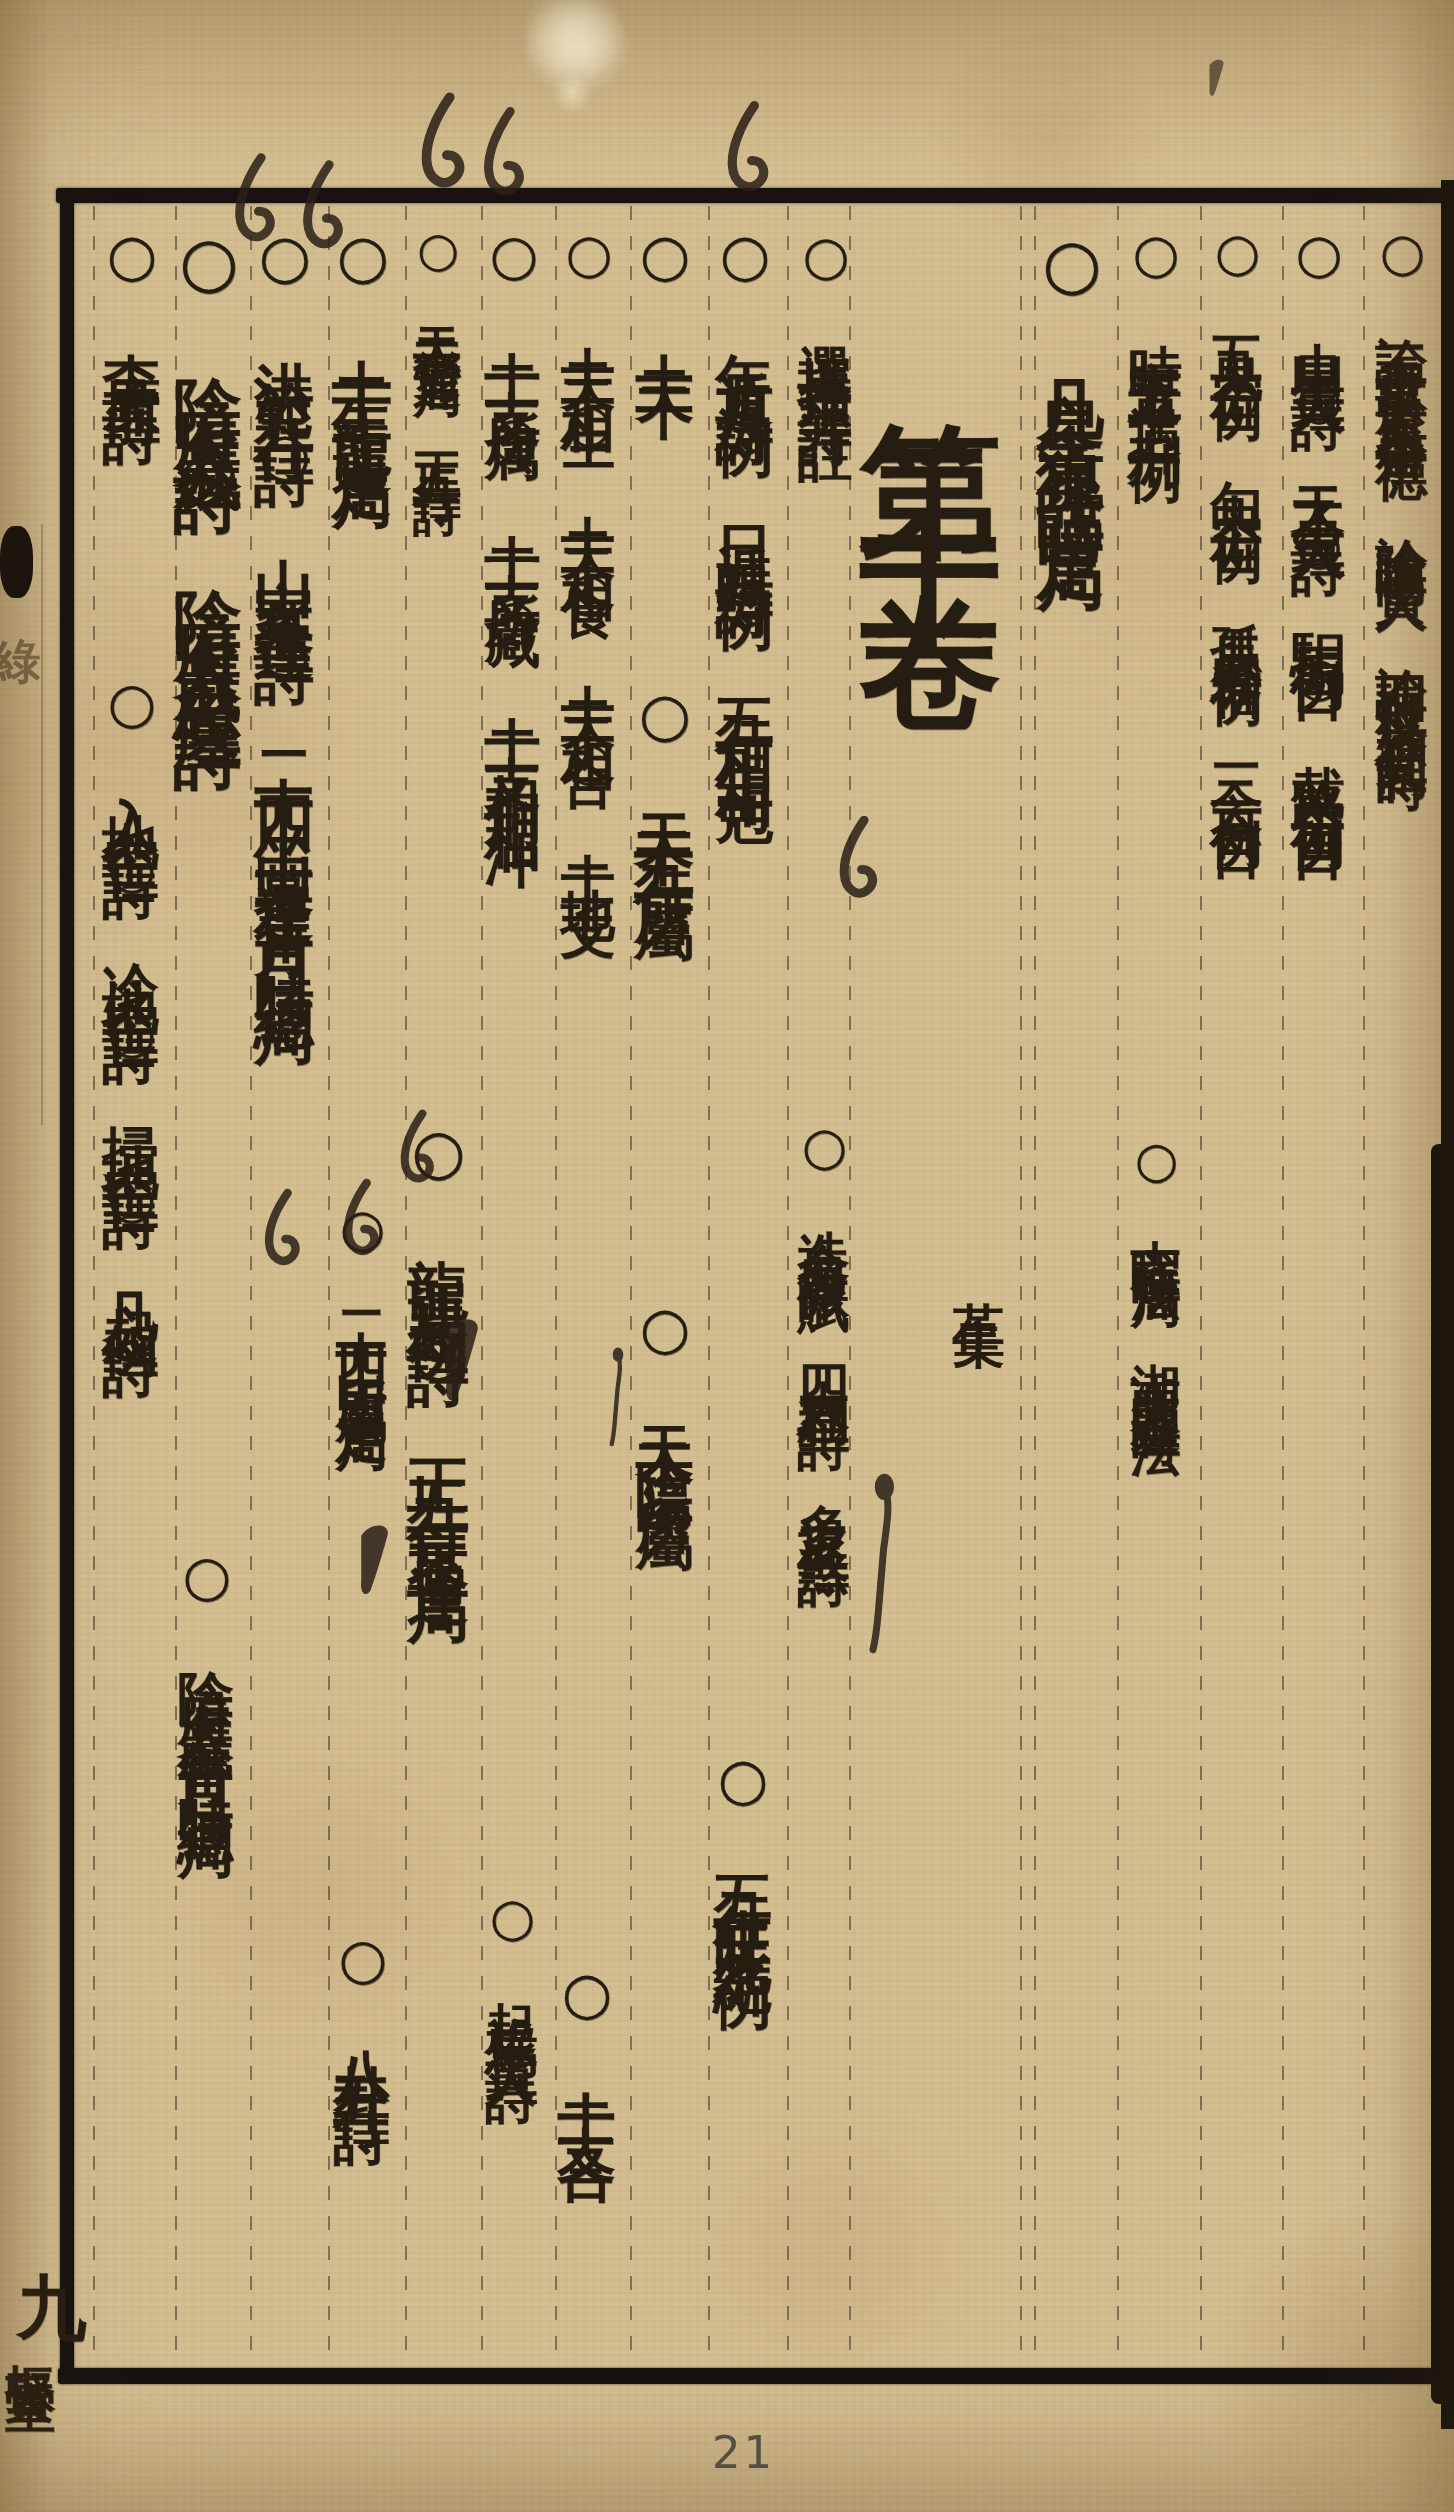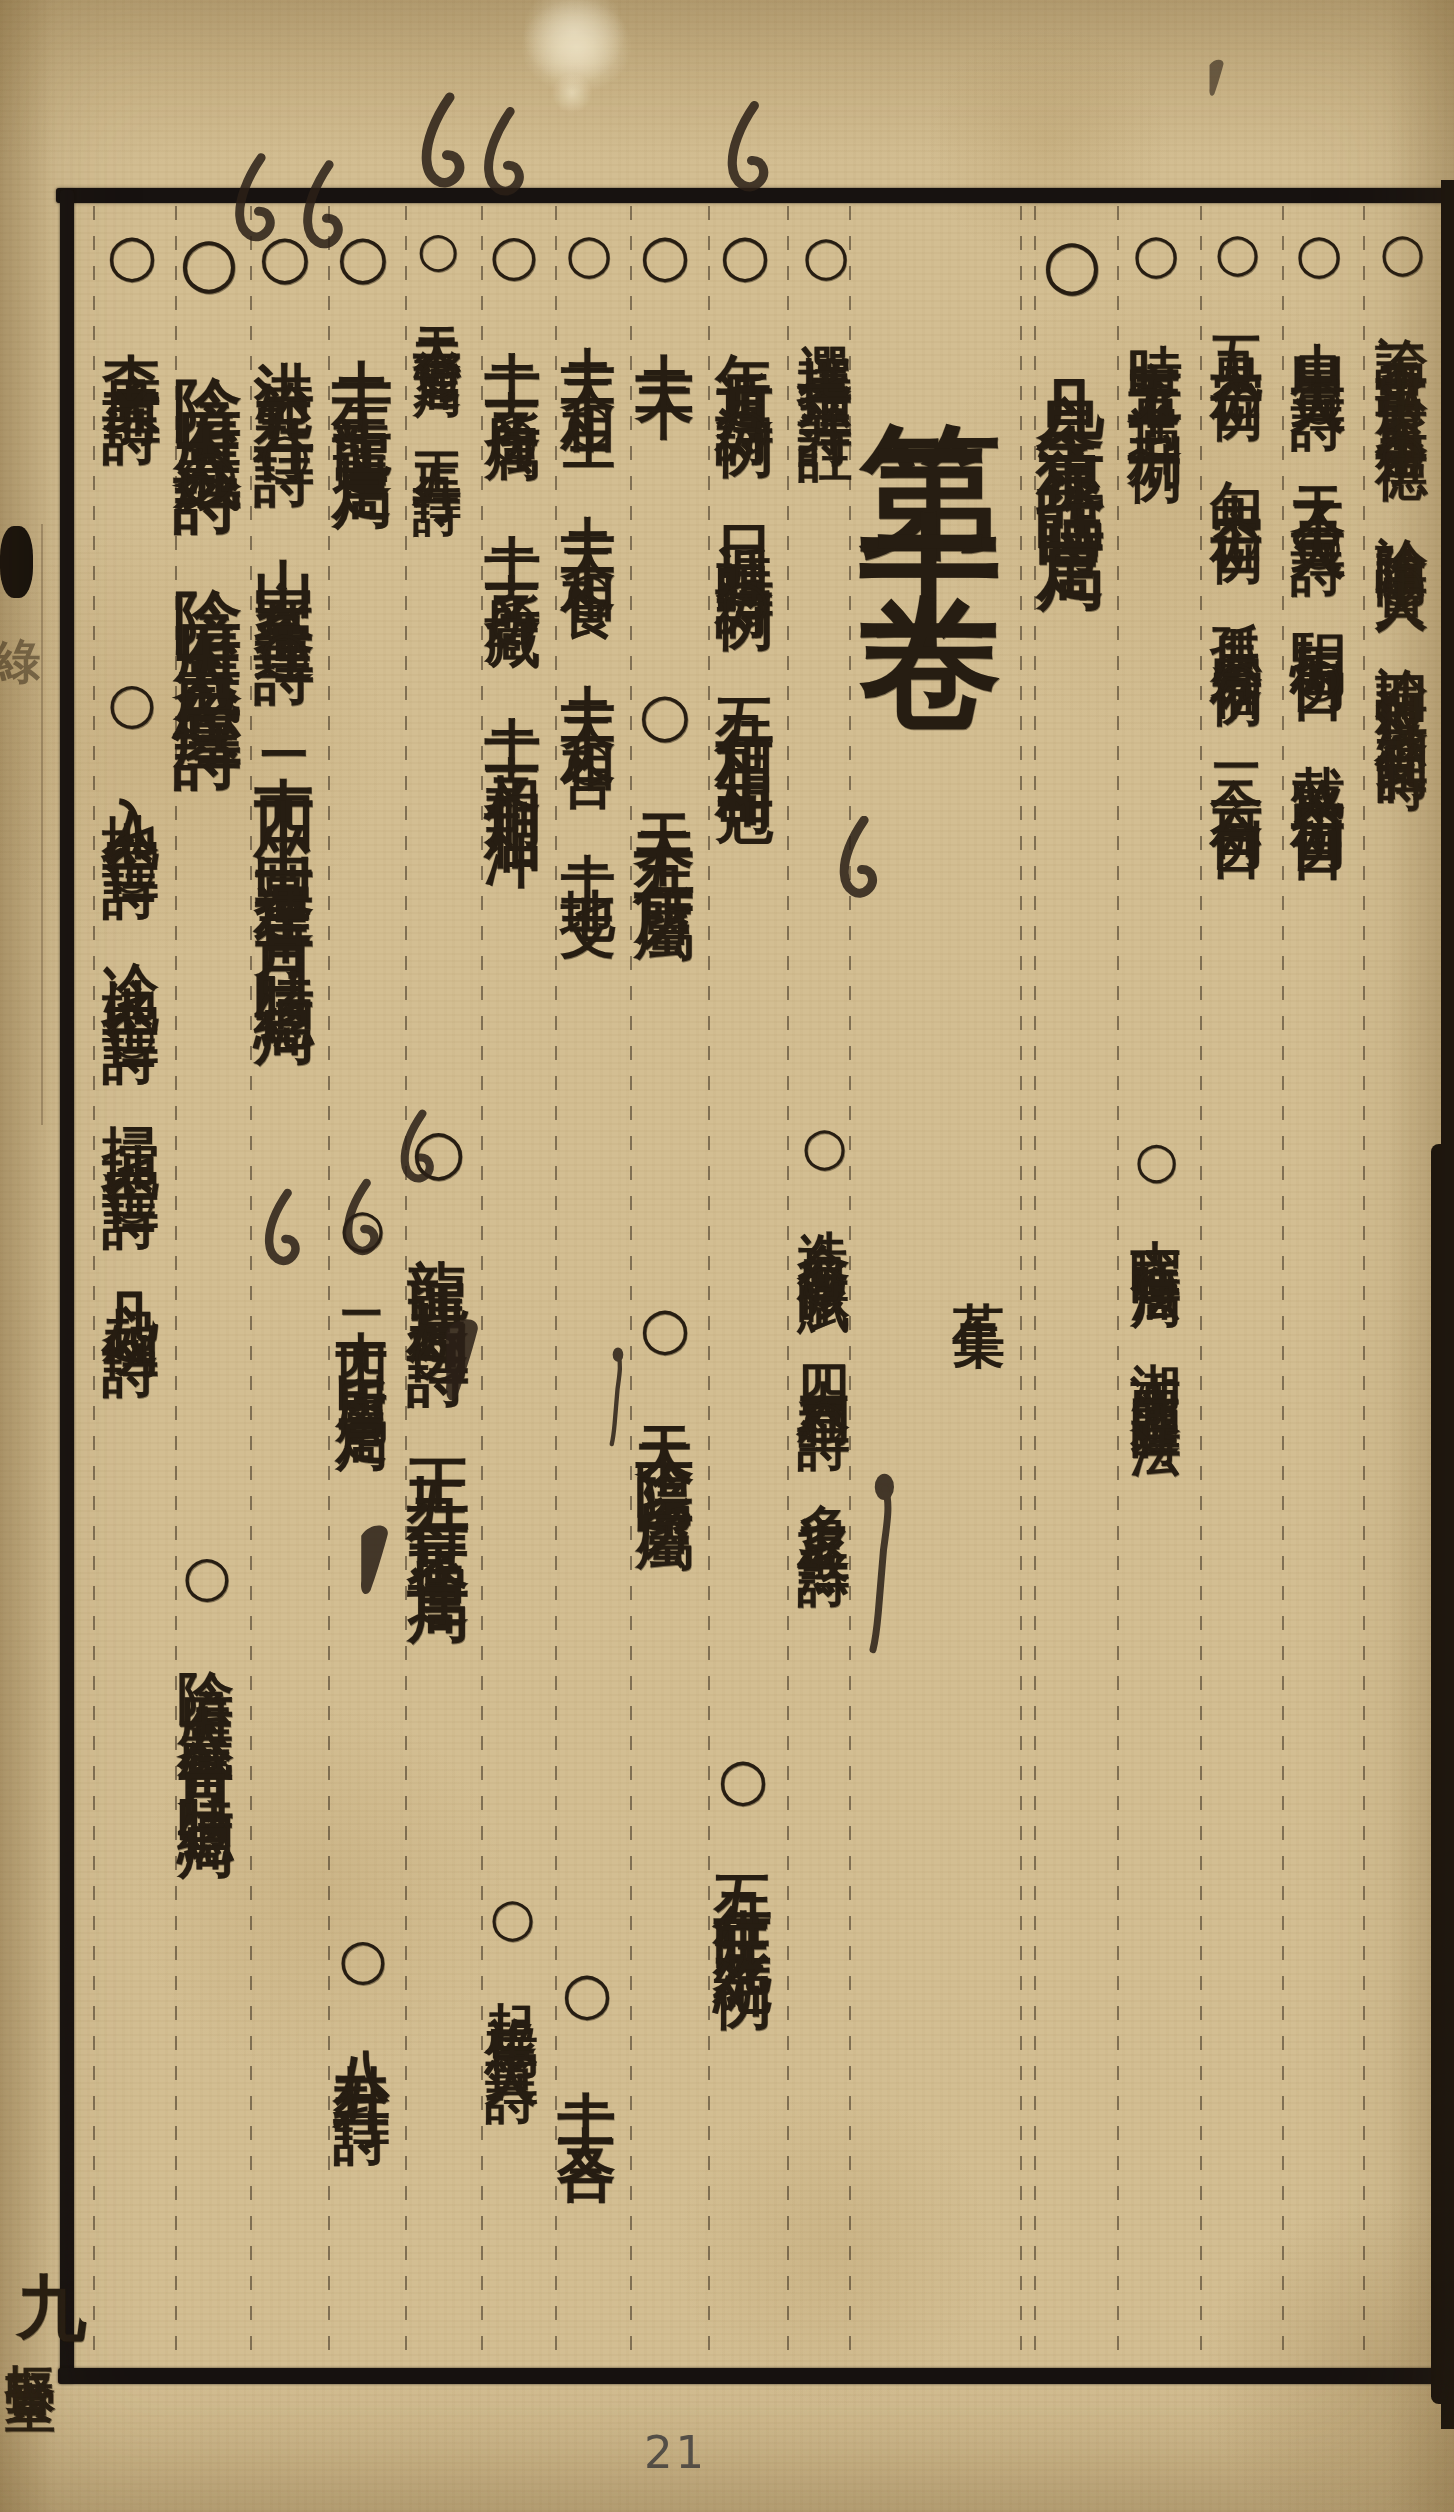--- a/index.html
+++ b/index.html
@@ -103,21 +103,21 @@
   <div class="seg" style="left:336px;top:1197px;font-size:52px;letter-spacing:15.5px;">○二十四山所屬定局</div>
   <div class="seg" style="left:335px;top:1925px;font-size:56px;letter-spacing:14.5px;">○八卦五行詩</div>
   <div class="seg" style="left:255px;top:221px;font-size:60px;letter-spacing:21.3px;">○洪範五行詩○山家墓運詩○二十四坐山墓運年月日時總局</div>
   <div class="seg" style="left:175px;top:221px;font-size:68px;letter-spacing:22px;">○陰府太歲詩○陰府太歲忌廛詩</div>
   <div class="seg" style="left:179px;top:1542px;font-size:56px;letter-spacing:17.5px;">○陰府太歲年月日時總局</div>
   <div class="seg" style="left:103px;top:221px;font-size:58px;letter-spacing:17.5px;">○李廣前詩</div>
   <div class="seg" style="left:104px;top:669px;font-size:56px;letter-spacing:16.5px;">○入地空亡詩○冷地空亡詩○掃地空亡詩○凡起例詩</div>
 
   <div class="seg" style="left:17.5px;top:2216px;font-size:70px;">九</div>
   <div class="seg" style="left:5.8px;top:2325px;font-size:50px;letter-spacing:7.8px;">振賢堂</div>
-  <div class="pagenum" style="left:644px;top:2426px;font-size:45px;">21</div>
+  <div class="pagenum" style="left:712px;top:2426px;font-size:45px;">21</div>
 
   <div class="blob" style="left:0px;top:526px;width:33px;height:72px;"></div>
   <div class="edgechar" style="left:-13.6px;top:599px;font-size:47px;">綠</div>
   <div style="position:absolute;left:41px;top:524px;width:1.9px;height:601px;background:rgba(60,44,24,.28);"></div>
 
   <div class="damage" style="left:522px;top:0;width:109px;height:93px;background:radial-gradient(ellipse at center, rgba(245,234,204,.95), rgba(245,234,204,0) 72%);"></div>
 
   <svg class="mark" style="left:415px;top:92px;" width="54" height="105" viewBox="0 0 56 108">
       <path d="M36 5 C20 28 11 52 12 70 C13 90 30 101 42 88 C50 79 46 64 33 65" stroke-width="10" stroke-linecap="round"></path>
     </svg>

